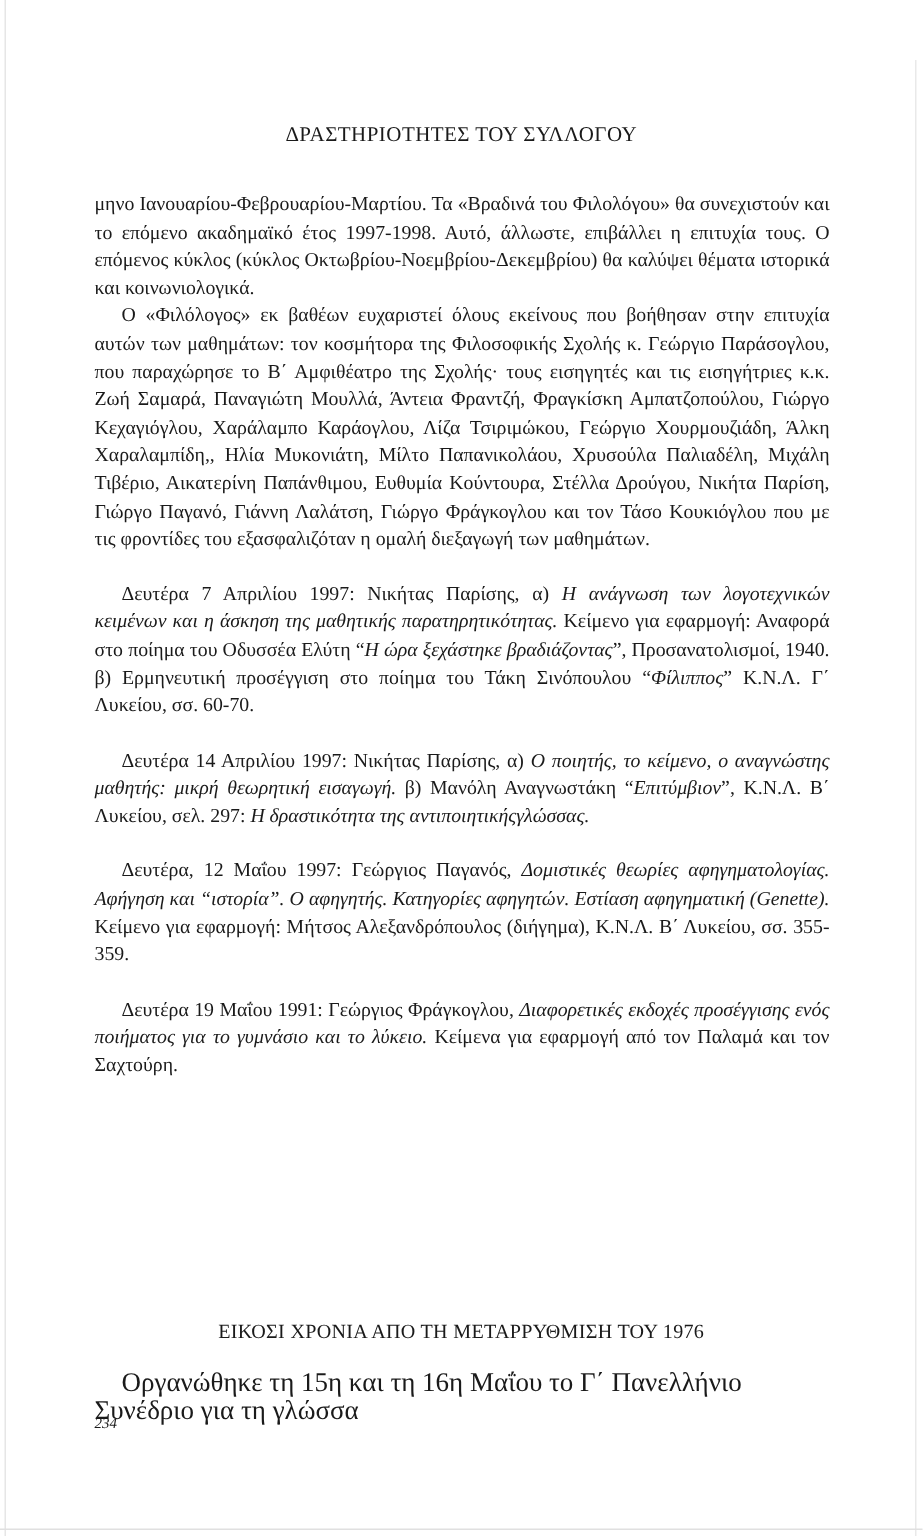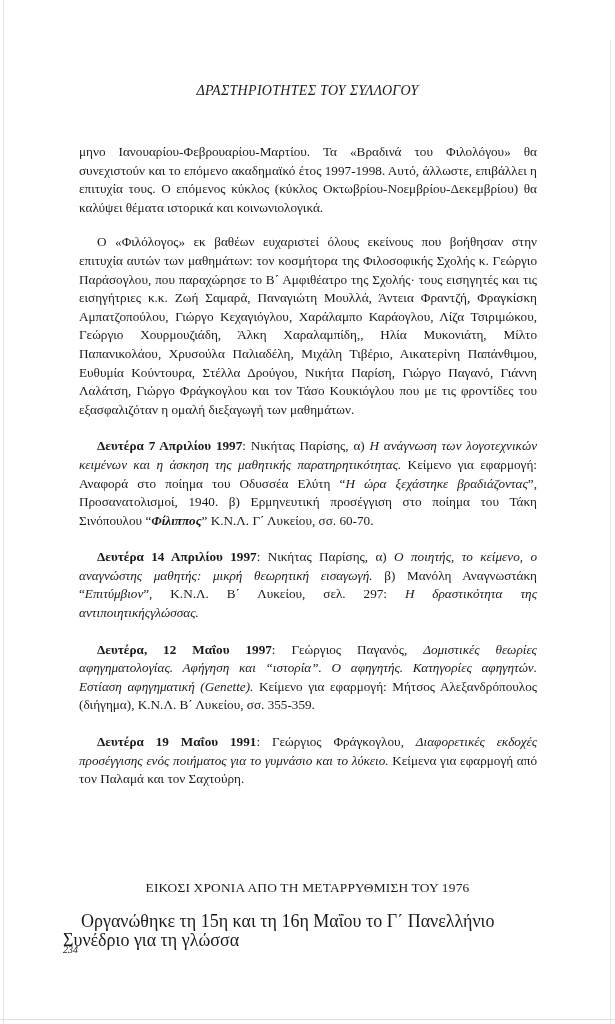--- a/index.html
+++ b/index.html
@@ -2,26 +2,26 @@
 <html><head>
   <meta charset="utf-8">
   <style>
     html, body { margin: 0; padding: 0; background: #ffffff; }
     body { width: 615px; height: 1024px; position: relative; overflow: hidden;
       font-family: "Liberation Serif", "DejaVu Serif", serif; color: #1a1a1a; }
     .page-edge-left { position: absolute; left: 3px; top: 0; bottom: 0; width: 1px; background: #e6e6e6; }
     .page-edge-right { position: absolute; right: 4px; top: 40px; bottom: 0; width: 1px; background: #e9e9e9; }
     .page-edge-bottom { position: absolute; left: 0; right: 0; bottom: 4px; height: 1px; background: #e0e0e0; }
     .running-head { position: absolute; top: 83px; left: 0; right: 0; text-align: center;
-      font-style: italic; font-size: 14px; letter-spacing: 0.3px; }
+      font-size: 14px; letter-spacing: 0.3px; }
     .body { position: absolute; top: 127px; left: 63px; width: 490px; font-size: 13.2px; line-height: 18.6px; text-align: justify; }
-    .body p { margin: 16px; }
+    .body p { margin: 0; }
     .indent { text-indent: 18px; }
     .session { margin-top: 18px !important; }
-    .b { font-weight: bold; }
+    .b { font-weight: normal; }
     .i { font-style: italic; }
     .u { }
     .section-title { position: absolute; top: 880px; left: 0; right: 0; text-align: center; font-size: 13.4px; letter-spacing: 0.2px; }
     .section-body { position: absolute; top: 912px; left: 63px; width: 490px; font-size: 18px; line-height: 18.6px; text-indent: 18px; }
     .page-number { position: absolute; top: 944px; left: 63px; font-style: italic; font-size: 10px; }
   </style>
 </head>
 <body>
 
 <div class="page-edge-left"></div>

